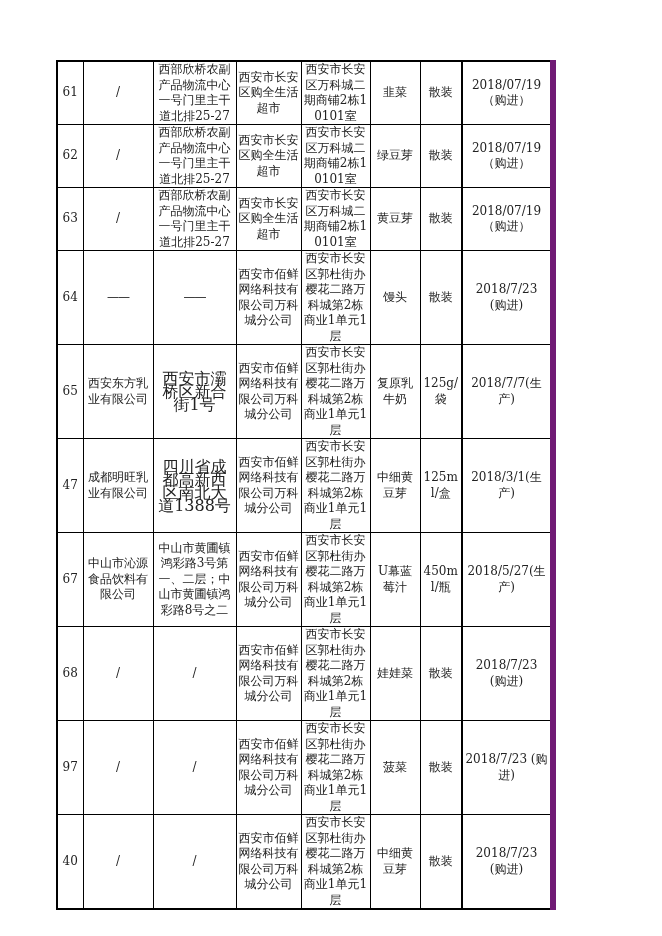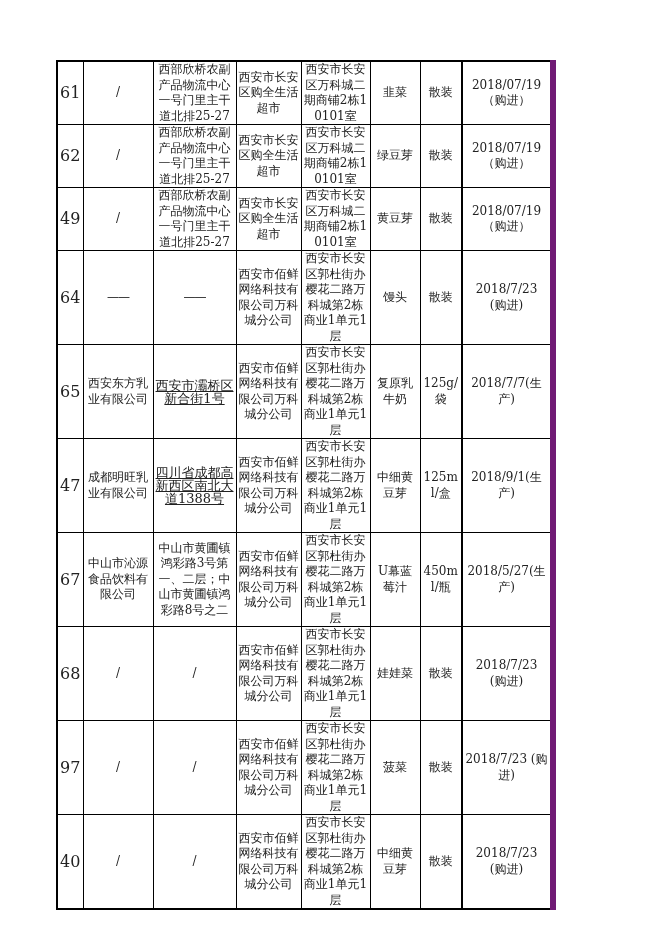--- a/index.html
+++ b/index.html
@@ -2,22 +2,22 @@
 <html><head>
 <meta charset="utf-8">
 <style>
   html, body { margin: 0; padding: 0; background: #ffffff; }
   body { width: 662px; height: 936px; position: relative; overflow: hidden;
          font-family: "DejaVu Serif", "Liberation Serif", serif; color: #222; }
   .sheet { position: absolute; left: 56px; top: 60px; }
   table { border-collapse: collapse; table-layout: fixed; }
   td { border: 1px solid #000; padding: 0 2px; text-align: center; vertical-align: middle;
        font-size: 12px; line-height: 15.5px; overflow: hidden; word-break: break-all; }
-  td.num { font-size: 16px; }
-  td.small { font-size: 13px; line-height: 13px; text-decoration: underline; }
+  td.num { font-size: 12px; }
+  td.small { font-size: 16px; line-height: 13px; }
   td.date { border-left: 2px solid #000; border-right: 6px solid #701a75; }
   table { border-top: 2px solid #000; border-bottom: 2px solid #000; border-left: 2px solid #000; }
   tr.r-short td { height: 62px; }
   tr.r-tall td { height: 79px; margin-left: 40px; }
   .c0 { width: 26px; } .c1 { width: 70px; } .c2 { width: 83px; } .c3 { width: 65px; }
   .c4 { width: 69px; } .c5 { width: 50px; } .c6 { width: 42px; } .c7 { width: 91px; }
   .dash { letter-spacing: -1px; }
 </style>
 </head>
 <body>
@@ -49,21 +49,21 @@
         <td class="num">62</td>
         <td>/</td>
         <td>西部欣桥农副产品物流中心一号门里主干道北排25-27</td>
         <td>西安市长安区购全生活超市</td>
         <td>西安市长安区万科城二期商铺2栋10101室</td>
         <td>绿豆芽</td>
         <td>散装</td>
         <td class="date">2018/07/19（购进）</td>
       </tr>
       <tr class="r-short">
-        <td class="num">49</td>
+        <td class="num">63</td>
         <td>/</td>
         <td>西部欣桥农副产品物流中心一号门里主干道北排25-27</td>
         <td>西安市长安区购全生活超市</td>
         <td>西安市长安区万科城二期商铺2栋10101室</td>
         <td>黄豆芽</td>
         <td>散装</td>
         <td class="date">2018/07/19（购进）</td>
       </tr>
       <tr class="r-tall">
         <td class="num">64</td>
@@ -86,21 +86,21 @@
         <td class="date">2018/7/7(生产)</td>
       </tr>
       <tr class="r-tall">
         <td class="num">47</td>
         <td>成都明旺乳业有限公司</td>
         <td class="small">四川省成都高新西区南北大道1388号</td>
         <td>西安市佰鲜网络科技有限公司万科城分公司</td>
         <td>西安市长安区郭杜街办樱花二路万科城第2栋商业1单元1层</td>
         <td>中细黄豆芽</td>
         <td>125ml/盒</td>
-        <td class="date">2018/9/1(生产)</td>
+        <td class="date">2018/3/1(生产)</td>
       </tr>
       <tr class="r-tall">
         <td class="num">67</td>
         <td>中山市沁源食品饮料有限公司</td>
         <td>中山市黄圃镇鸿彩路3号第一、二层；中山市黄圃镇鸿彩路8号之二</td>
         <td>西安市佰鲜网络科技有限公司万科城分公司</td>
         <td>西安市长安区郭杜街办樱花二路万科城第2栋商业1单元1层</td>
         <td>U幕蓝莓汁</td>
         <td>450ml/瓶</td>
         <td class="date">2018/5/27(生产)</td>

